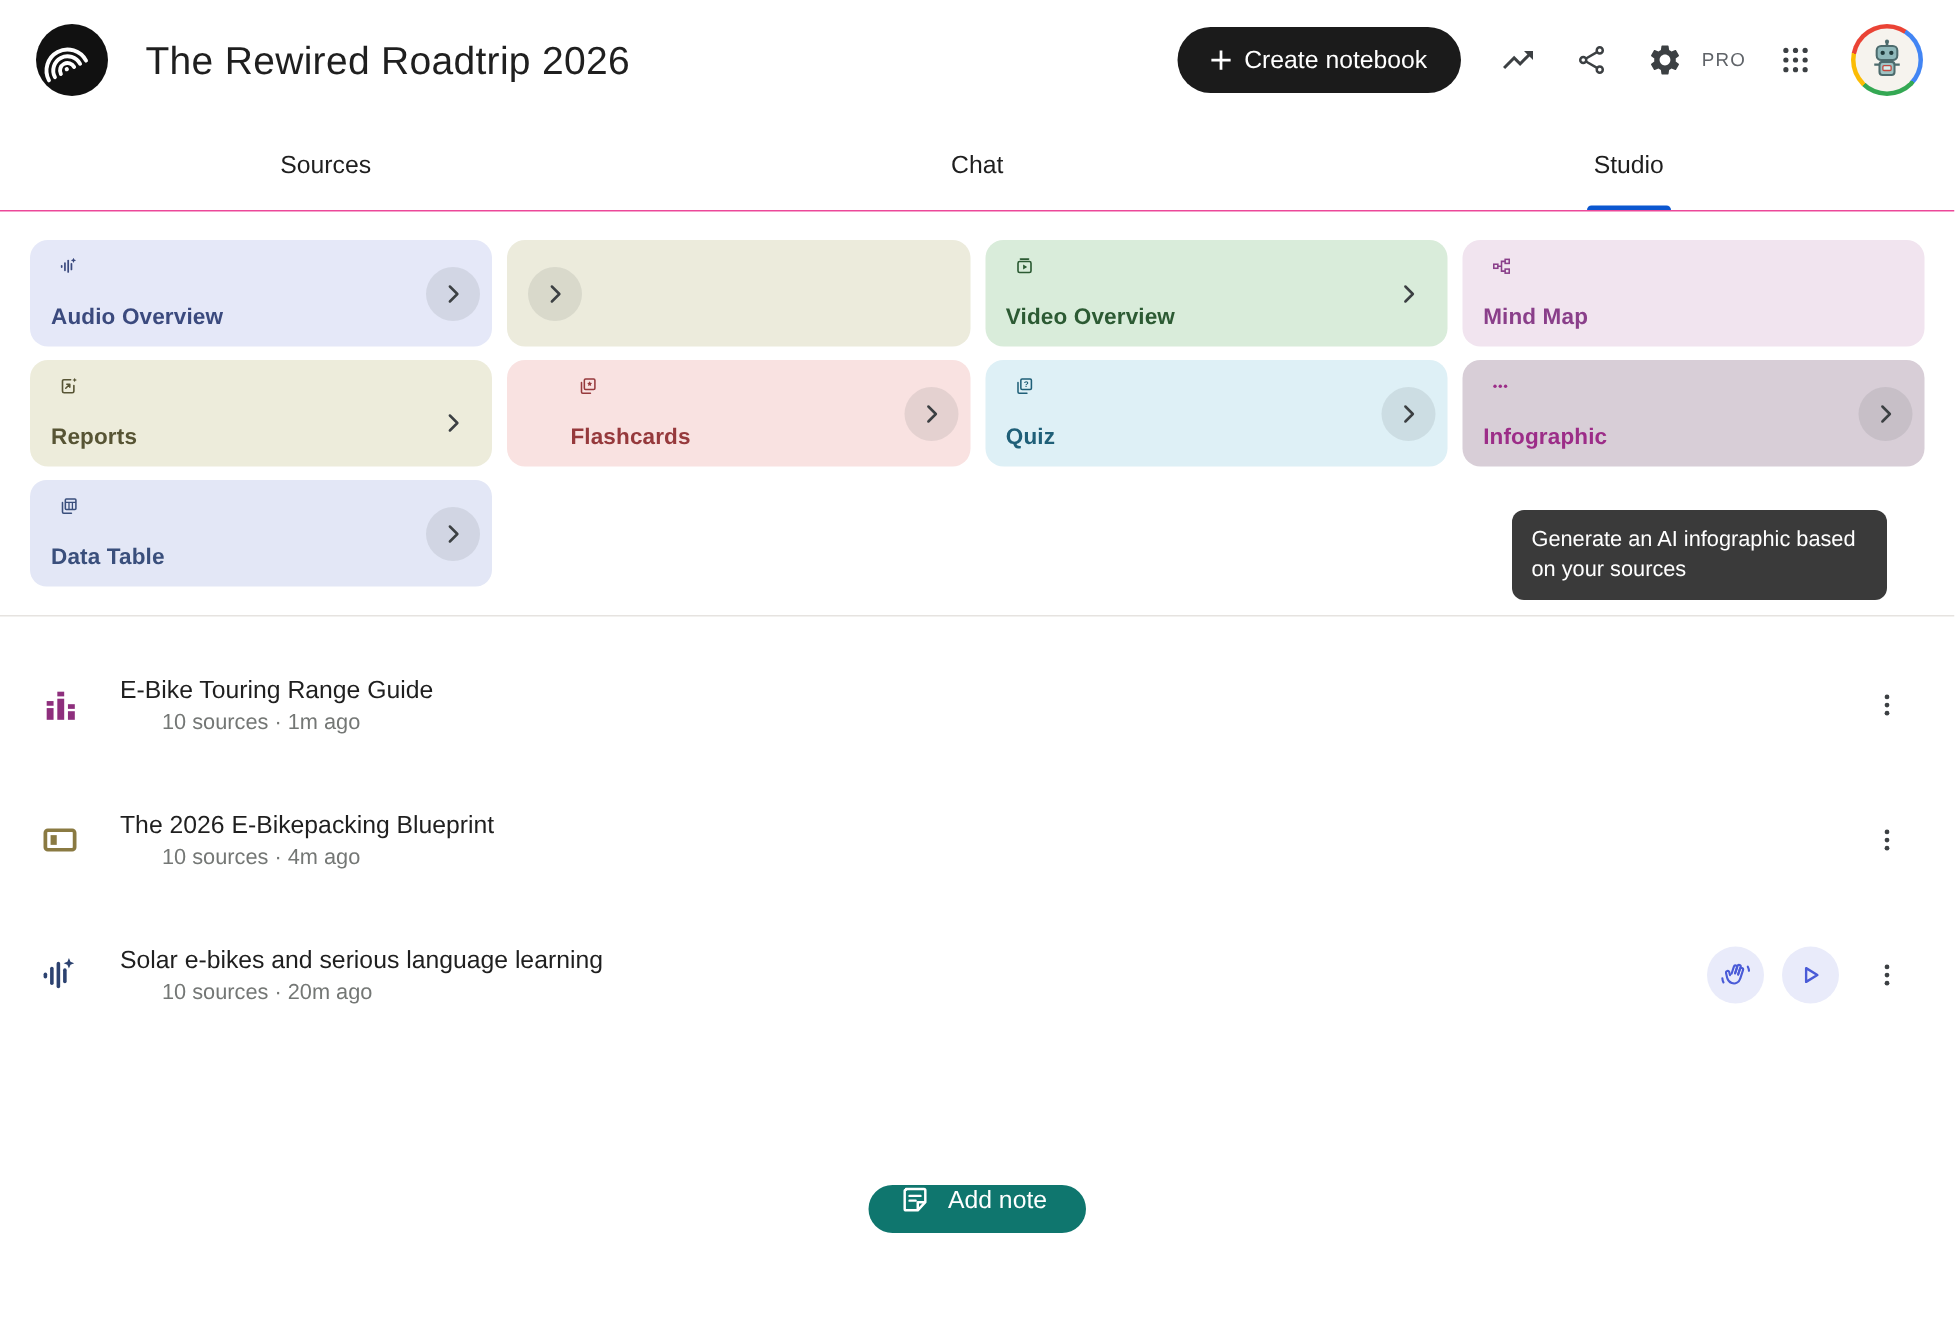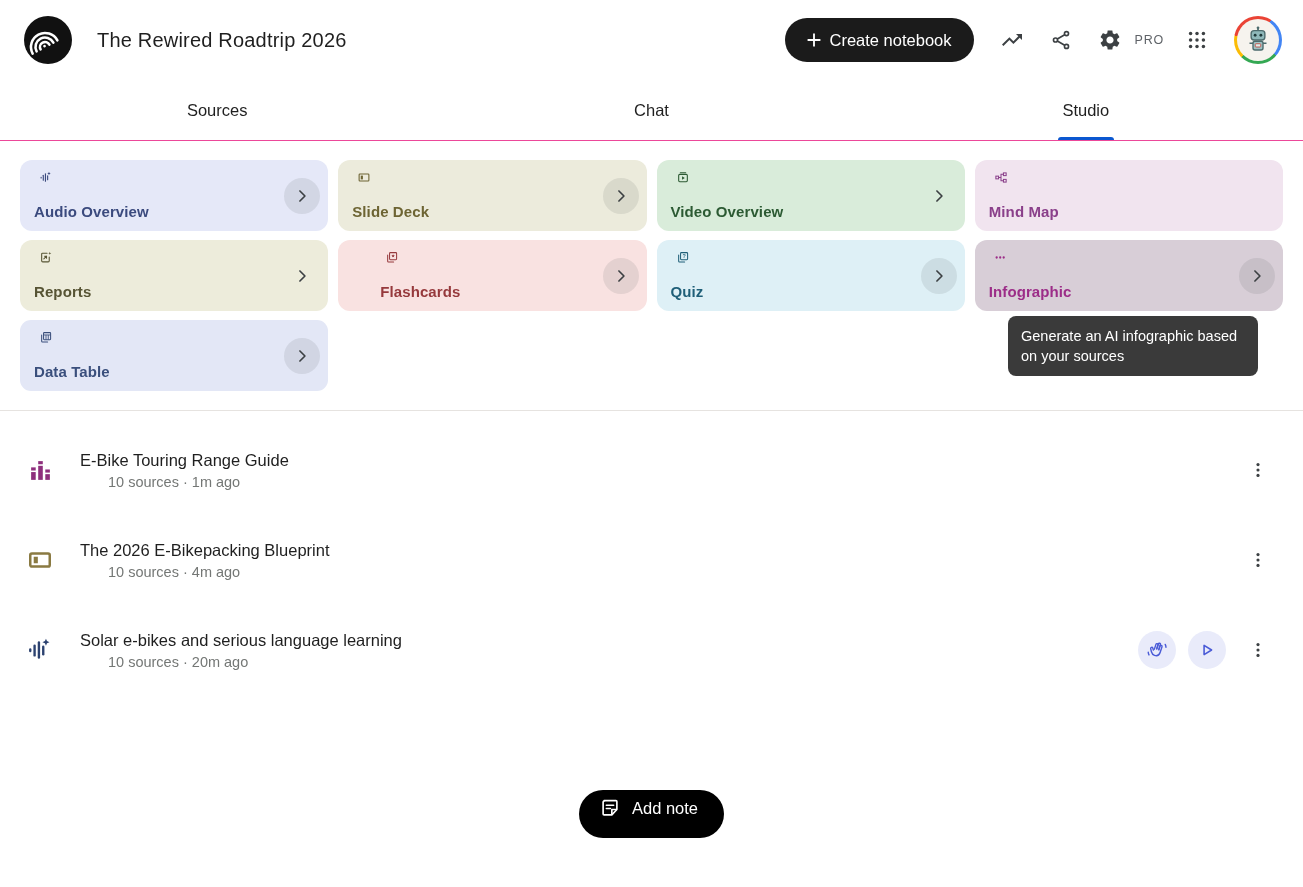--- a/index.html
+++ b/index.html
@@ -4,21 +4,21 @@
 <style>
   * { margin:0; padding:0; box-sizing:border-box; }
   html,body { width:1303px; height:887px; background:#fff; overflow:hidden;
     font-family:"Liberation Sans", sans-serif; color:#1f1f1f; }
   .app { width:1303px; height:887px; position:relative; background:#fff; }
 
   
   .header { height:80px; display:flex; align-items:center; padding:0 21px 0 24px; }
   .logo-btn { width:48px; height:48px; border-radius:50%; background:#111; display:flex;
     align-items:center; justify-content:center; cursor:pointer; flex:0 0 auto; }
-  .nb-title { font-size:20px; color:#1f1f1f; margin-left:25px; letter-spacing:0.2px;
+  .nb-title { font-size:26px; color:#1f1f1f; margin-left:25px; letter-spacing:0.2px;
     white-space:nowrap; cursor:pointer; }
   .header-spacer { flex:1; }
   .create-btn { height:44px; border-radius:22px; background:#1b1b1b; color:#fff; border:none;
     display:flex; align-items:center; gap:4px; padding:0 22px 0 18px; font-size:16.5px;
     font-family:inherit; cursor:pointer; }
   .create-btn svg { flex:0 0 auto; }
   .icon-btn { width:40px; height:40px; border:none; background:transparent; border-radius:50%;
     display:flex; align-items:center; justify-content:center; cursor:pointer; color:#3c4043; }
   .hdr-icons { display:flex; align-items:center; gap:9px; margin-left:18px; }
   .pro { font-size:12.5px; color:#5f6368; letter-spacing:0.8px; margin:0 4px 0 -4px; }
@@ -43,45 +43,45 @@
     align-items:center; cursor:pointer; position:relative; }
   .card-main { flex:1; height:100%; display:flex; flex-direction:column; justify-content:space-between;gap:19px; }
   .card-label { font-size:15px; font-weight:bold; letter-spacing:0.1px; }
   .chev-wrap { width:36px; height:36px; border-radius:50%; display:flex; align-items:center;
     justify-content:center; color:#3c4043; flex:0 0 auto; }
   .chev-circle { background:rgba(68,71,70,0.11); }
   .card-0 { background:#e5e8f8; color:#3b4a7e; }
   .card-1 { background:#ecebdc; color:#6d6433; }
   .card-2 { background:#d9ecda; color:#2c5a33; }
   .card-3 { background:#f1e4ef; color:#8a3f8a; }
-  .card-4 { background:#edecdb; color:#575434; }
+  .card-4 { background:#edecdb; color:#575434;align-items:flex-end; }
   .card-5 { background:#f9e2e1; color:#96393c;padding-left:42px; }
   .card-6 { background:#def0f6; color:#1f5f78; }
   .card-7 { background:#d8ced7; color:#9c2d88; }
   .card-8 { background:#e3e7f6; color:#3a4f7c;border-radius:11px; }
 
-  .tooltip { position:absolute; left:1008px; top:316px; width:250px; background:#3a3a3a;
+  .tooltip { position:absolute; left:1008px; top:340px; width:250px; background:#3a3a3a;
     color:#fff; font-size:14.5px; line-height:1.38; padding:10px 13px; border-radius:8px; z-index:20; }
 
   
   .artifact-list { padding-top:14px; }
   .artifact-row { height:90px; display:flex; align-items:center; padding:0 25px 0 27px; cursor:pointer;justify-content:flex-end; }
   .artifact-icon { width:26px; display:flex; align-items:center; justify-content:center; flex:0 0 auto; }
   .artifact-text { margin-left:27px; flex:1; min-width:0; }
   .artifact-title { font-size:16.5px; color:#1f1f1f; margin-bottom:4px; }
   .artifact-meta { font-size:14.5px; color:#747775;margin-left:28px; }
   .artifact-actions { display:flex; align-items:center; gap:12px; }
   .round-action { width:38px; height:38px; border-radius:50%; border:none; background:#e9ebfa;
     display:flex; align-items:center; justify-content:center; cursor:pointer; color:#4a5bd7; }
   .dots-btn { width:40px; height:40px; border:none; background:transparent; border-radius:50%;
     display:flex; align-items:center; justify-content:center; cursor:pointer; color:#3c4043; }
 
   
   .footer { display:flex; justify-content:center; margin-top:95px; }
-  .add-note-btn { height:48px; border-radius:24px; background:#000000; color:#fff; border:none;
+  .add-note-btn { height:32px; border-radius:24px; background:#0f766e; color:#fff; border:none;
     display:flex; align-items:center; gap:11px; padding:0 26px 12px 20px; font-size:16.5px;
     font-family:inherit; cursor:pointer; }
 </style>
 </head>
 <body>
 
 <div class="app">
 
   <div class="header">
     <div class="logo-btn">
@@ -189,27 +189,20 @@
           <span class="card-label">Audio Overview</span>
         </div>
         <div class="chev-wrap chev-circle">
           <svg width="20" height="20" viewBox="0 0 24 24">
               <path d="M9.5 6l6 6-6 6" fill="none" stroke="currentColor" stroke-width="2" stroke-linecap="round" stroke-linejoin="round"></path>
             </svg>
         </div>
       </div>
 
       <div class="card card-1">
-        <div class="card-main">
-          <svg width="24" height="24" viewBox="0 0 24 24">
-            <rect x="3" y="5.5" width="18" height="13" rx="1.5" fill="none" stroke="currentColor" stroke-width="2"></rect>
-            <rect x="6" y="8.5" width="4" height="7" fill="currentColor"></rect>
-          </svg>
-          <span class="card-label">Slide Deck</span>
-        </div>
         <div class="chev-wrap chev-circle">
           <svg width="20" height="20" viewBox="0 0 24 24">
               <path d="M9.5 6l6 6-6 6" fill="none" stroke="currentColor" stroke-width="2" stroke-linecap="round" stroke-linejoin="round"></path>
             </svg>
         </div>
       </div>
 
       <div class="card card-2">
         <div class="card-main">
           <svg width="24" height="24" viewBox="0 0 24 24">

